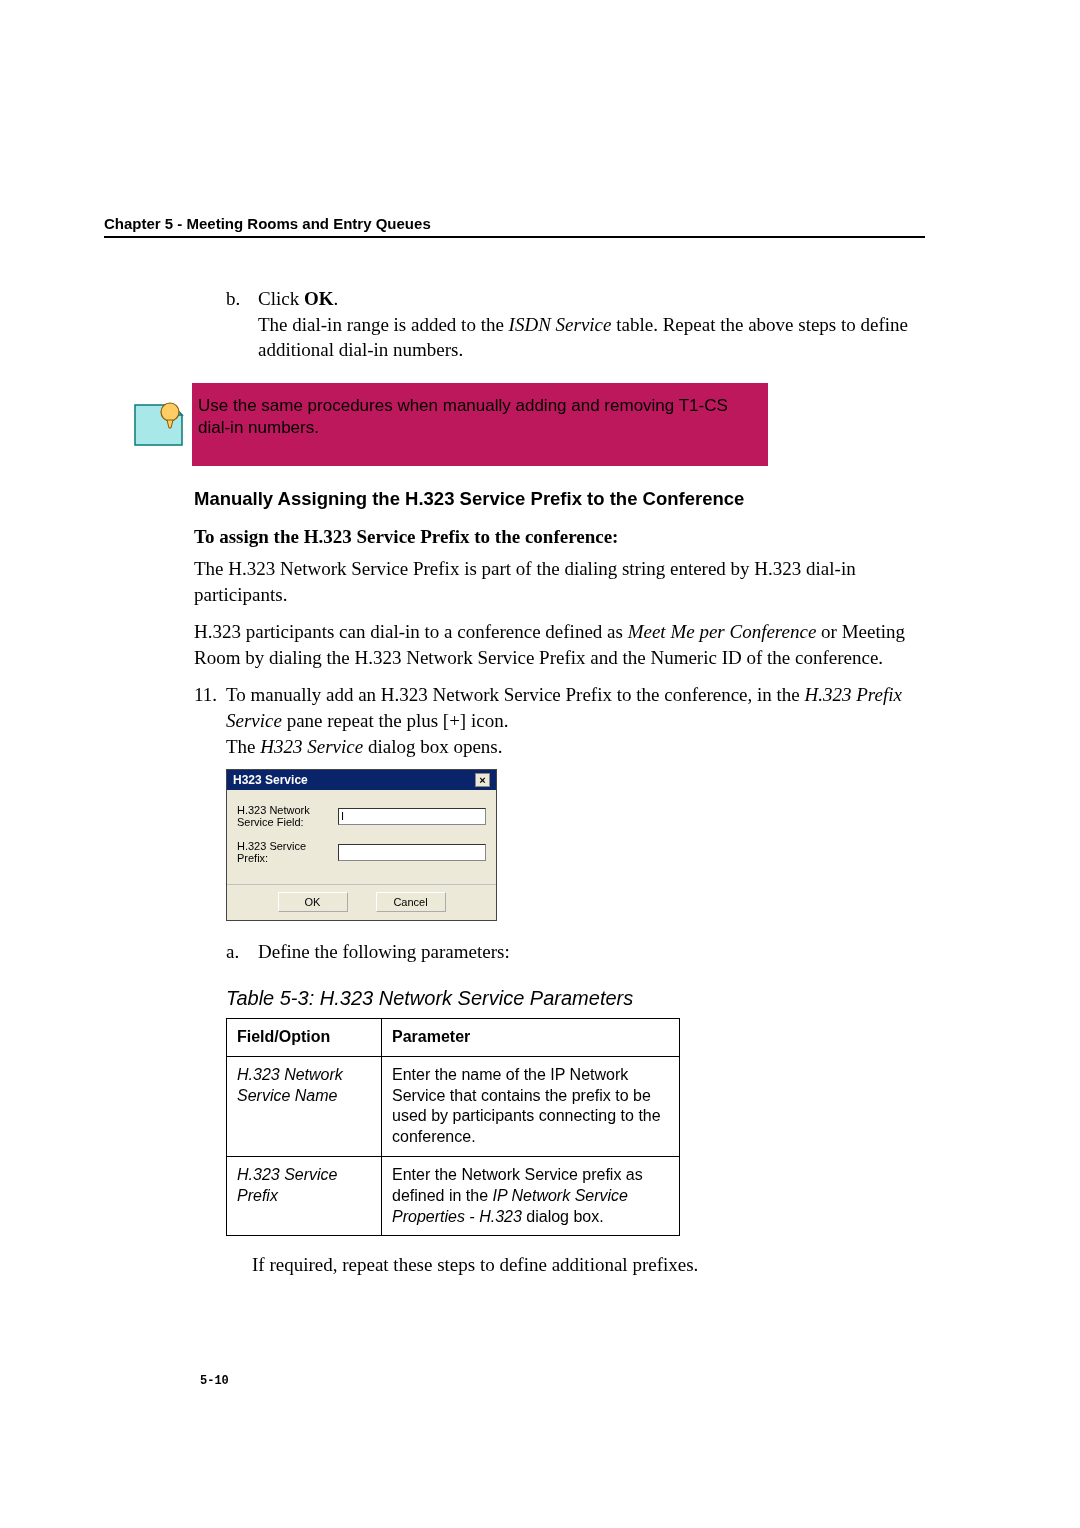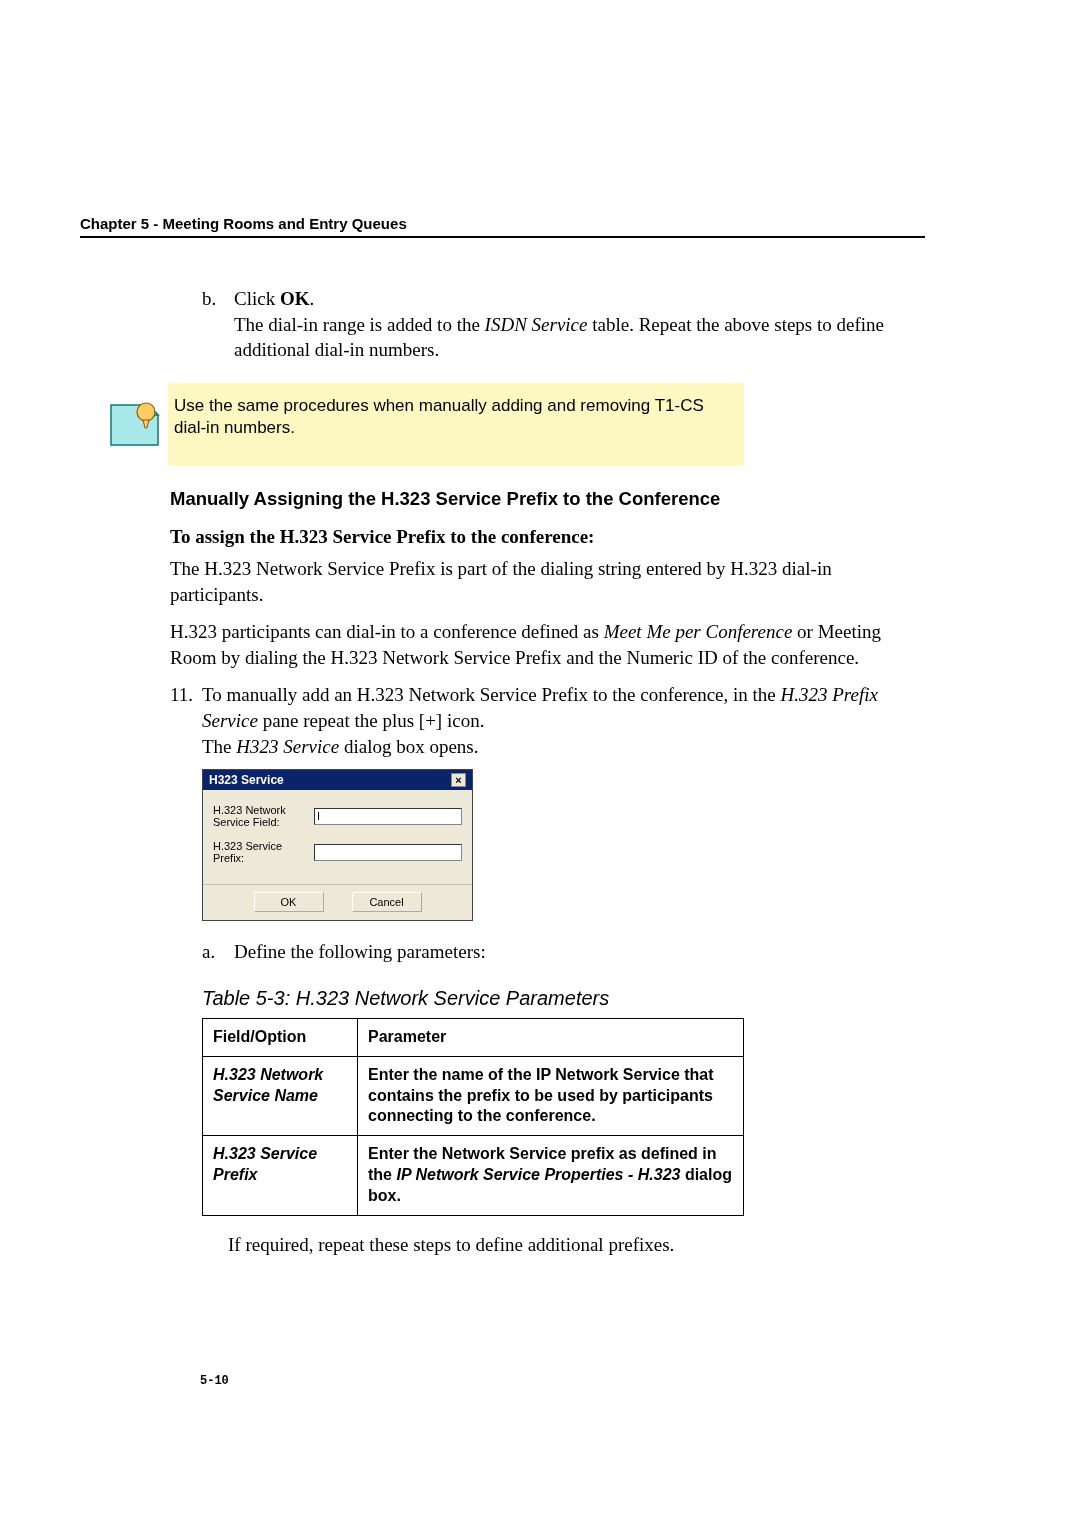--- a/index.html
+++ b/index.html
@@ -5,21 +5,21 @@
     * { box-sizing: border-box; margin: 0; padding: 0; }
     body {
       background: #fff;
       font-family: "Times New Roman", Times, serif;
       width: 1080px;
       height: 1528px;
       position: relative;
       color: #000;
     }
     .page {
-      padding: 215px 155px 0 80px;
+      padding: 215px 155px 0 104px;
     }
     .chapter-header {
       font-family: Arial, Helvetica, sans-serif;
       font-weight: bold;
       font-size: 15px;
       margin-bottom: 4px;
     }
     .header-rule {
       border: none;
       border-top: 2px solid #000;
@@ -32,21 +32,21 @@
       display: flex;
       font-size: 19px;
       line-height: 1.35;
       margin-bottom: 2px;
     }
     .step-letter { width: 32px; flex-shrink: 0; }
     .step-body { flex: 1; }
     .note-box {
       display: flex;
       align-items: flex-start;
-      background: #fef9c3;
+      background: #be185d;
       margin-top: 20px;
       margin-left: -3px;
       margin-right: 0;
       padding: 12px 12px 12px 0;
       width: 576px;
     }
     .note-icon {
       width: 60px; flex-shrink: 0;
       margin-left: -62px;
     }
@@ -139,32 +139,31 @@
     .table-caption {
       font-family: Arial, Helvetica, sans-serif;
       font-style: italic;
       font-size: 20px;
       margin-top: 22px;
       margin-left: 32px;
       margin-bottom: 8px;
     }
     table.param {
       border-collapse: collapse;
-      width: 542px;
+      width: 454px;
       margin-left: 32px;
       font-family: Arial, Helvetica, sans-serif;
       font-size: 16px;
     }
     table.param th, table.param td {
       border: 1px solid #000;
       padding: 8px 10px;
       text-align: left;
       vertical-align: top;
       line-height: 1.3;
-      font-weight: bold;
     }
     table.param th { font-weight: bold; }
     .col-field { width: 155px; font-style: italic; }
     .after-table { margin-top: 16px; margin-left: 58px; font-size: 19px; line-height: 1.35; }
     .page-num {
       position: absolute;
       bottom: 140px;
       left: 200px;
       font-family: Liberation Mono, monospace;
       font-weight: bold;

